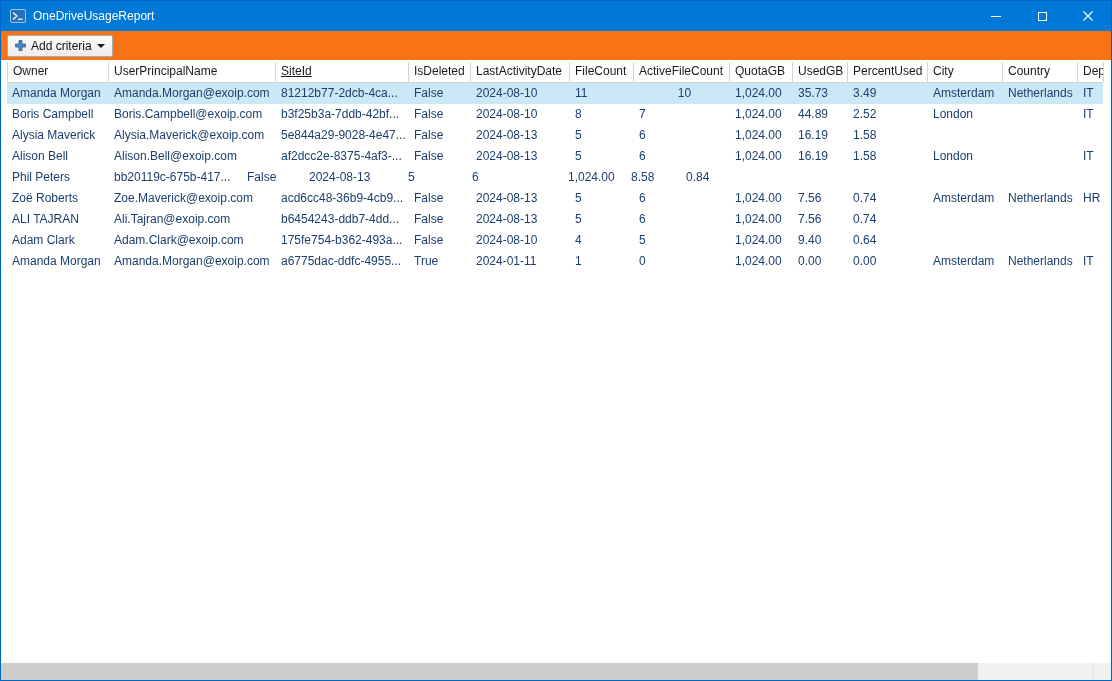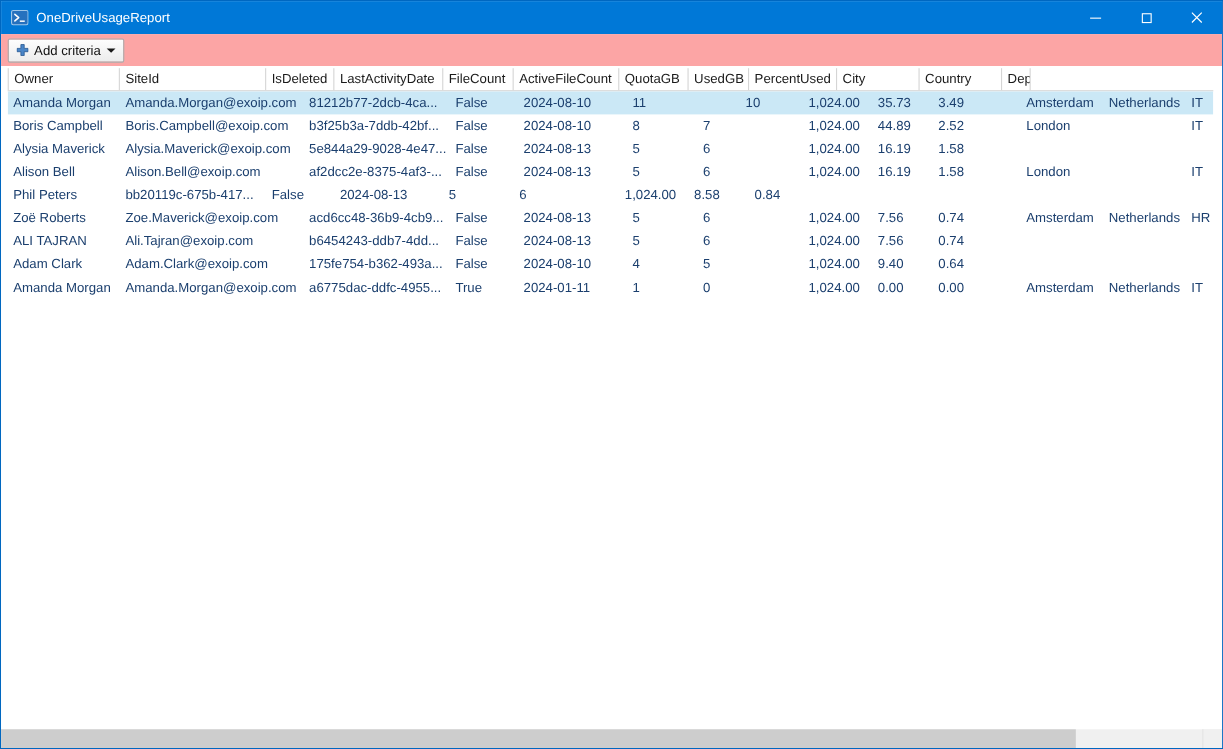--- a/index.html
+++ b/index.html
@@ -18,21 +18,21 @@
   .glyph-max { width:9px; height:9px; border:1px solid #fff; display:block; }
 
   
   .filterbar { height:26px; background:#fff; border-bottom:1px solid #dcdcdc; display:flex; align-items:center; flex-shrink:0; }
   .filter-input { flex:1; height:100%; border:none; outline:none; padding-left:8px; font-size:12px; font-family:"Liberation Sans", sans-serif; color:#1a1a1a; background:transparent; }
   .filter-input::placeholder { font-style:italic; color:#767676; }
   .search-icon { width:14px; height:14px; margin-right:8px; flex-shrink:0; }
   .collapse-btn { width:17px; height:17px; border:1px solid #646464; border-radius:50%; display:flex; align-items:center; justify-content:center; margin-right:7px; background:#fff; flex-shrink:0; cursor:default; }
 
   
-  .toolbar { height:29px; background:#fca5a5; display:flex; align-items:center; flex-shrink:0; }
+  .toolbar { height:29px; background:#f97316; display:flex; align-items:center; flex-shrink:0; }
   .add-criteria-btn { margin-left:6px; height:22px; display:flex; align-items:center; gap:5px; padding:0 7px; background:linear-gradient(#fdfdfd,#ececec); border:1px solid #acacac; border-radius:2px; cursor:default; }
   .add-criteria-btn span.label { font-size:12px; color:#111; }
   .caret-down { width:0; height:0; border-left:4px solid transparent; border-right:4px solid transparent; border-top:4px solid #1a1a1a; display:block; }
 
   
   .grid-area { flex:1; overflow:hidden; background:#fff; padding:2px 8px 0 6px; display:flex; flex-direction:column; }
   .grid-header { display:flex; border-bottom:1px solid #d5d5d5; background:#fff; flex-shrink:0; }
   .hcell { height:20px; line-height:19px; padding-left:5px; font-size:12px; color:#1a1a1a; border-right:1px solid #d5d5d5; overflow:hidden; white-space:nowrap; flex-shrink:0; cursor:default; }
   .hcell:first-child { border-left:1px solid #d5d5d5; }
   .grid-body { flex:1; overflow:hidden; }
@@ -79,21 +79,22 @@
         <path d="M4 0.5 H7 V4 H10.5 V7 H7 V10.5 H4 V7 H0.5 V4 H4 Z" fill="#4a86c8" stroke="#2f5f96" stroke-width="0.8"></path>
       </svg>
       <span class="label">Add criteria</span>
       <span class="caret-down"></span>
     </div>
   </div>
 
   <div class="grid-area">
     <div class="grid-header">
         <div class="hcell" style="width: 102px;">Owner</div>
-        <div class="hcell" style="width: 133px;">SiteId</div>
+        <div class="hcell" style="width: 167px;">UserPrincipalName</div>
+        <div class="hcell" style="width: 133px; text-decoration: underline;">SiteId</div>
         <div class="hcell" style="width: 62px;">IsDeleted</div>
         <div class="hcell" style="width: 99px;">LastActivityDate</div>
         <div class="hcell" style="width: 64px;">FileCount</div>
         <div class="hcell" style="width: 96px;">ActiveFileCount</div>
         <div class="hcell" style="width: 63px;">QuotaGB</div>
         <div class="hcell" style="width: 55px;">UsedGB</div>
         <div class="hcell" style="width: 80px;">PercentUsed</div>
         <div class="hcell" style="width: 75px;">City</div>
         <div class="hcell" style="width: 75px;">Country</div>
         <div class="hcell" style="width: 26px;">Dep</div>

